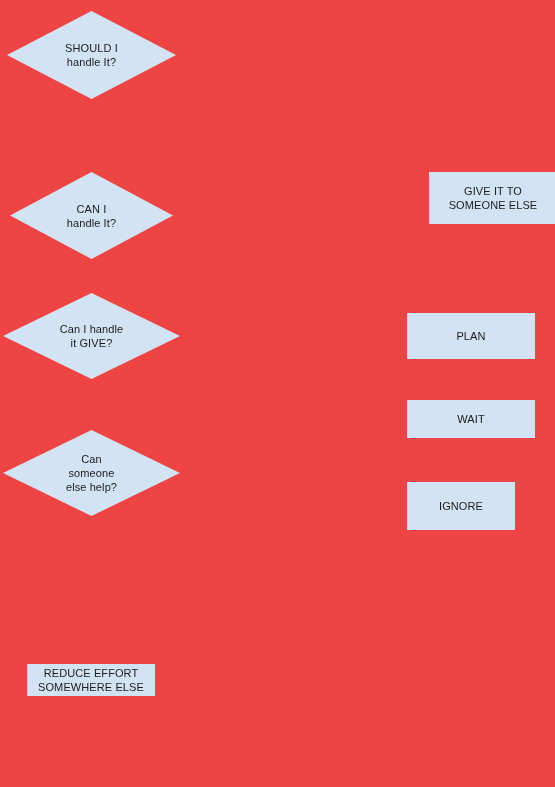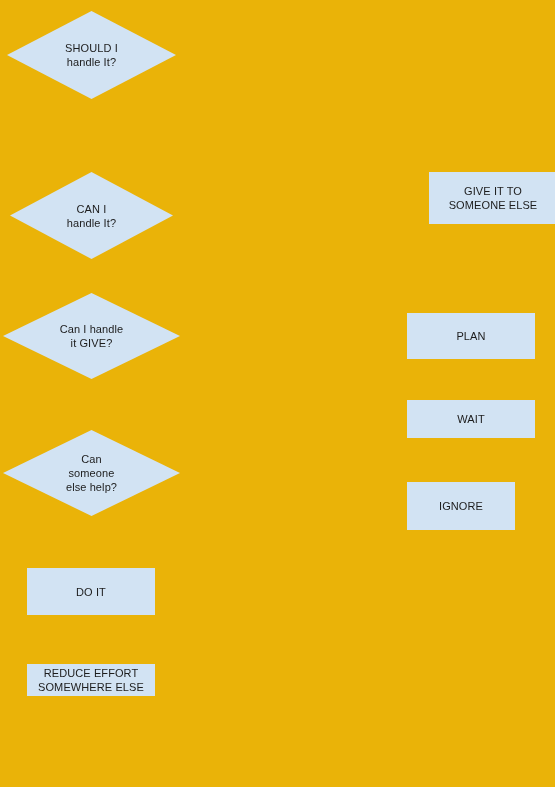--- a/index.html
+++ b/index.html
@@ -44,31 +44,30 @@
     max-width: 70%;
   }
   .rect .label {
     display: block;
     max-width: 94%;
   }
 </style>
 </head>
 <body>
 
-<div id="canvas" style="background: #eab308;">
+<div id="canvas" style="background: #ef4444;">
     <div class="node diamond" style="left: 7px; top: 11px; width: 169px; height: 88px; background: rgb(210, 227, 243); color: rgb(28, 28, 28);"><span class="label">SHOULD I
 handle It?</span></div>
     <div class="node diamond" style="left: 10px; top: 172px; width: 163px; height: 87px; background: rgb(210, 227, 243); color: rgb(28, 28, 28);"><span class="label">CAN I
 handle It?</span></div>
     <div class="node rect" style="left: 429px; top: 172px; width: 128px; height: 52px; background: rgb(210, 227, 243); color: rgb(28, 28, 28);"><span class="label">GIVE IT TO
 SOMEONE ELSE</span></div>
     <div class="node diamond" style="left: 3px; top: 293px; width: 177px; height: 86px; background: rgb(210, 227, 243); color: rgb(28, 28, 28);"><span class="label">Can I handle
 it GIVE?</span></div>
     <div class="node rect" style="left: 407px; top: 313px; width: 128px; height: 46px; background: rgb(210, 227, 243); color: rgb(28, 28, 28);"><span class="label">PLAN</span></div>
     <div class="node rect" style="left: 407px; top: 400px; width: 128px; height: 38px; background: rgb(210, 227, 243); color: rgb(28, 28, 28);"><span class="label">WAIT</span></div>
     <div class="node diamond" style="left: 3px; top: 430px; width: 177px; height: 86px; background: rgb(210, 227, 243); color: rgb(28, 28, 28);"><span class="label">Can
 someone
 else help?</span></div>
     <div class="node rect" style="left: 407px; top: 482px; width: 108px; height: 48px; background: rgb(210, 227, 243); color: rgb(28, 28, 28);"><span class="label">IGNORE</span></div>
-    <div class="node rect" style="left: 27px; top: 568px; width: 128px; height: 47px; background: rgb(210, 227, 243); color: rgb(28, 28, 28);"><span class="label">DO IT</span></div>
     <div class="node rect" style="left: 27px; top: 664px; width: 128px; height: 32px; background: rgb(210, 227, 243); color: rgb(28, 28, 28);"><span class="label">REDUCE EFFORT
 SOMEWHERE ELSE</span></div>
   </div>
 
 </body></html>

